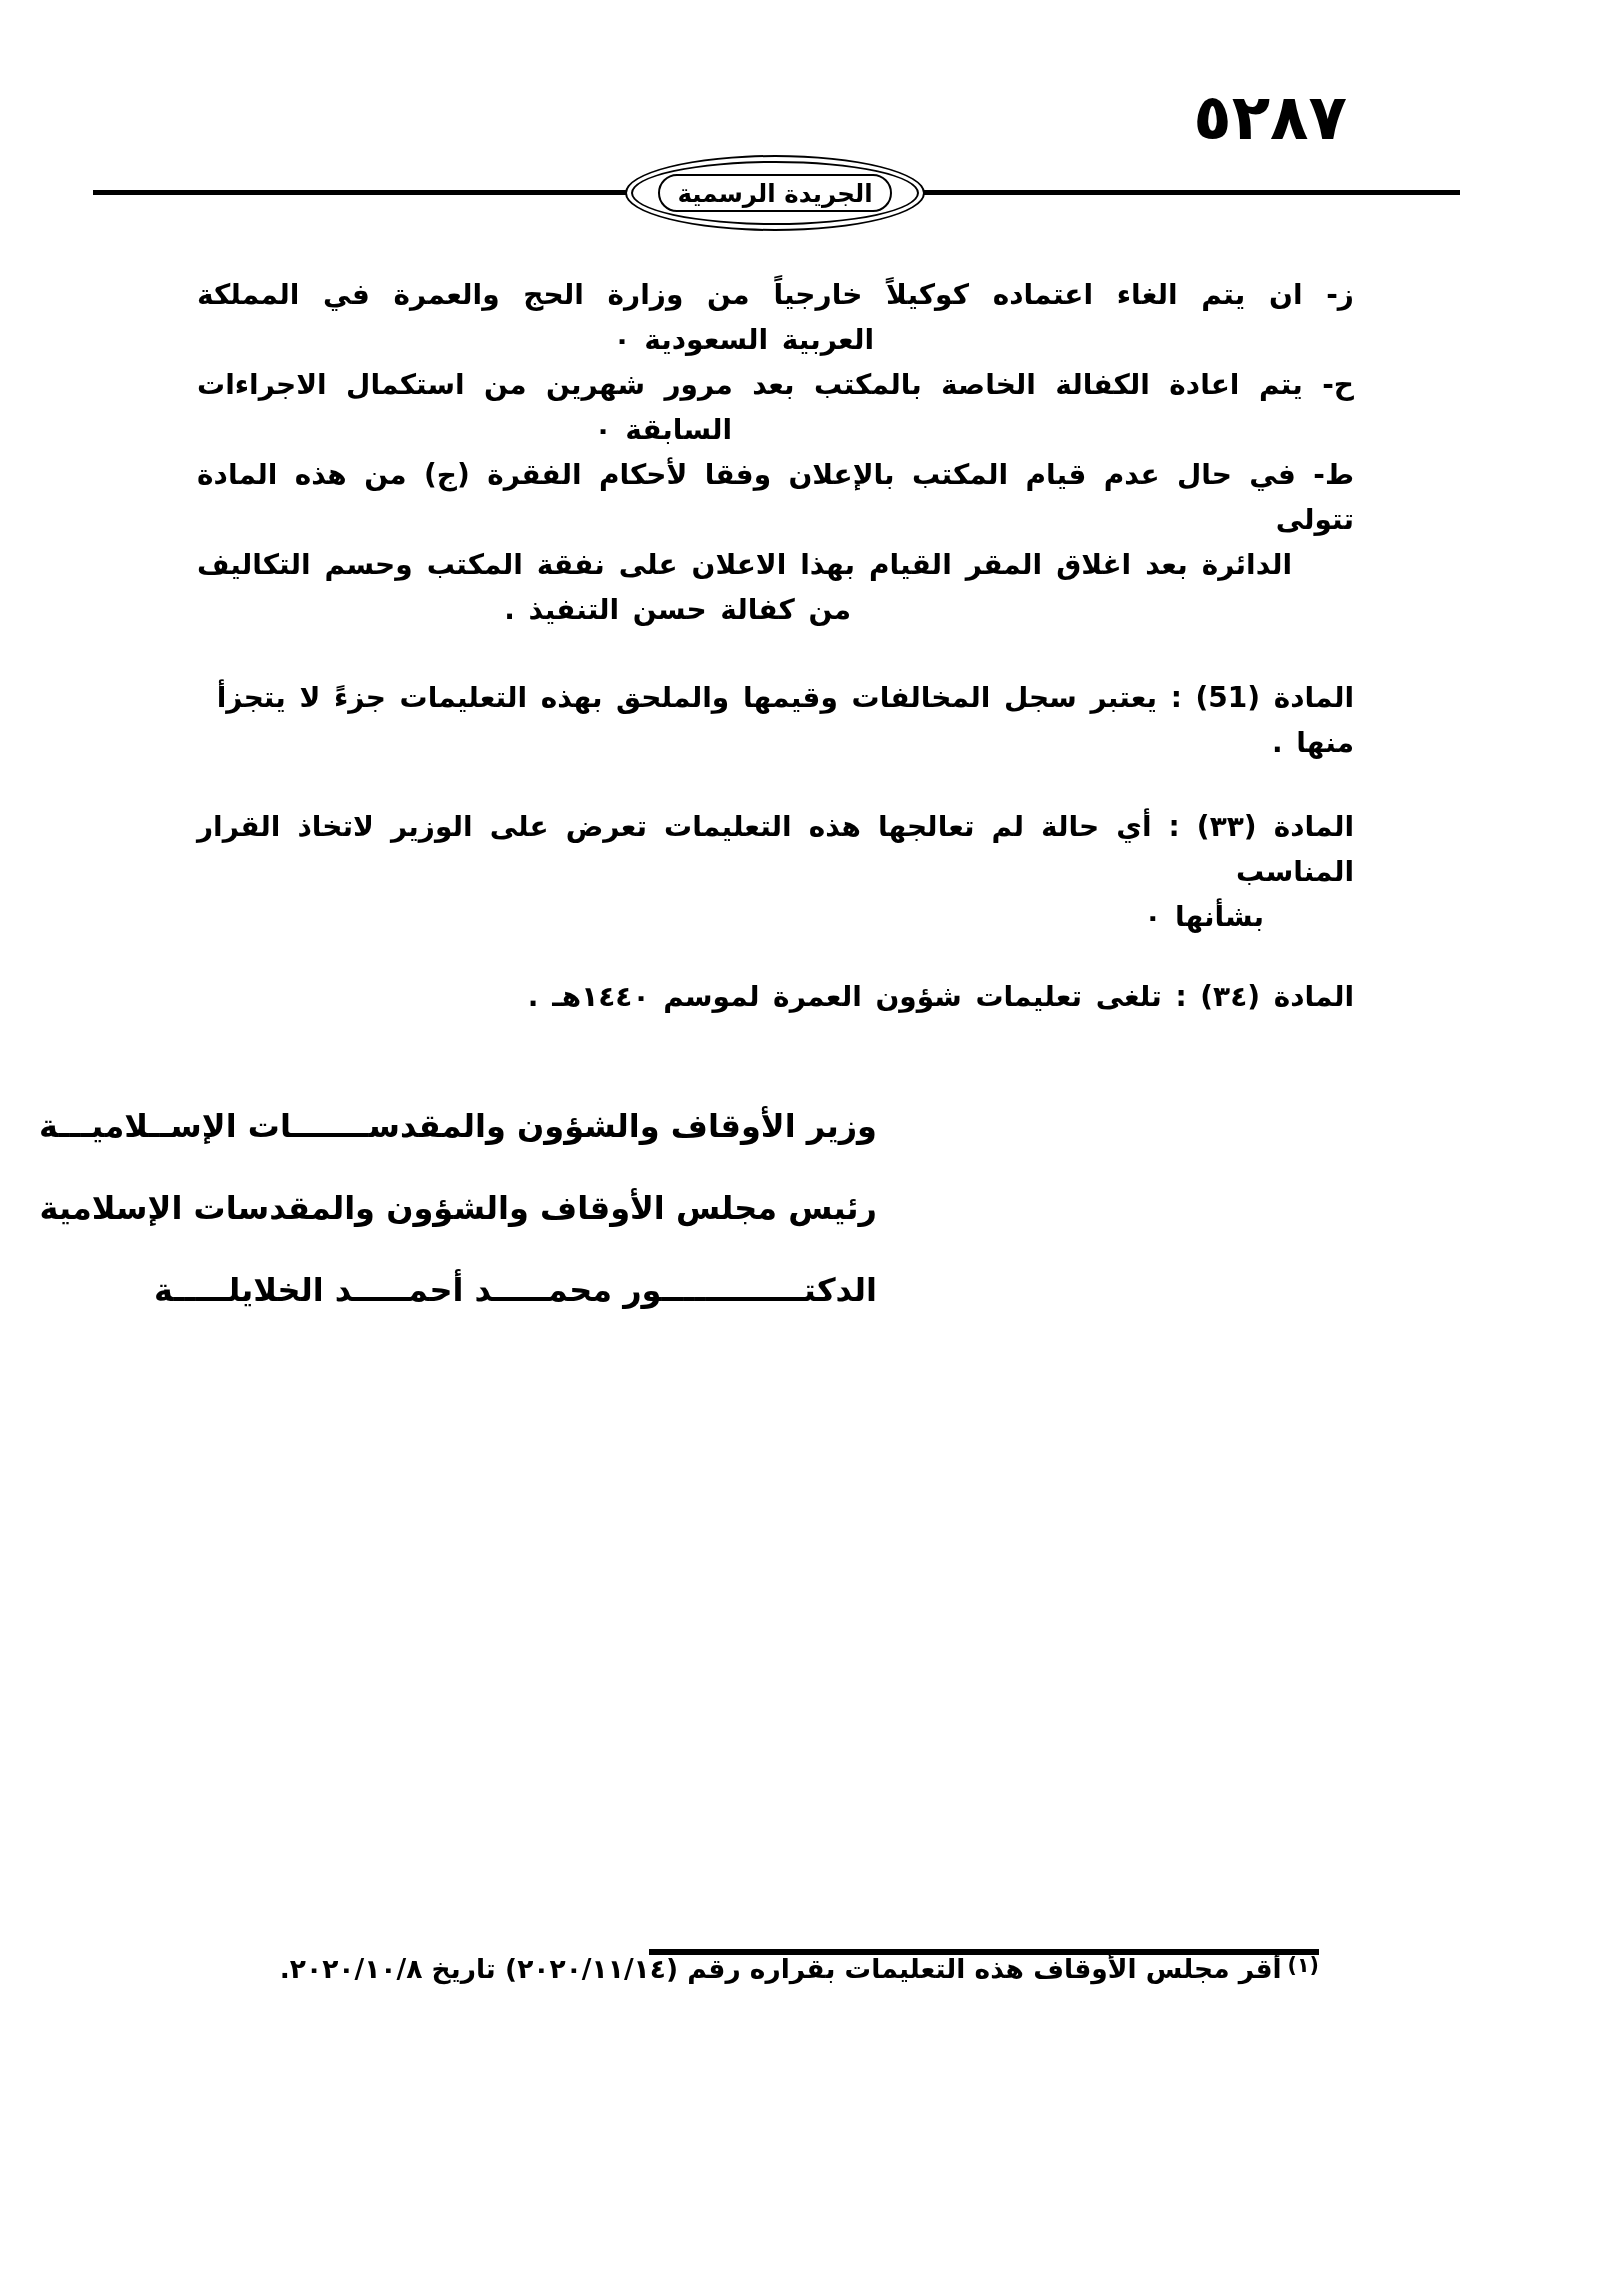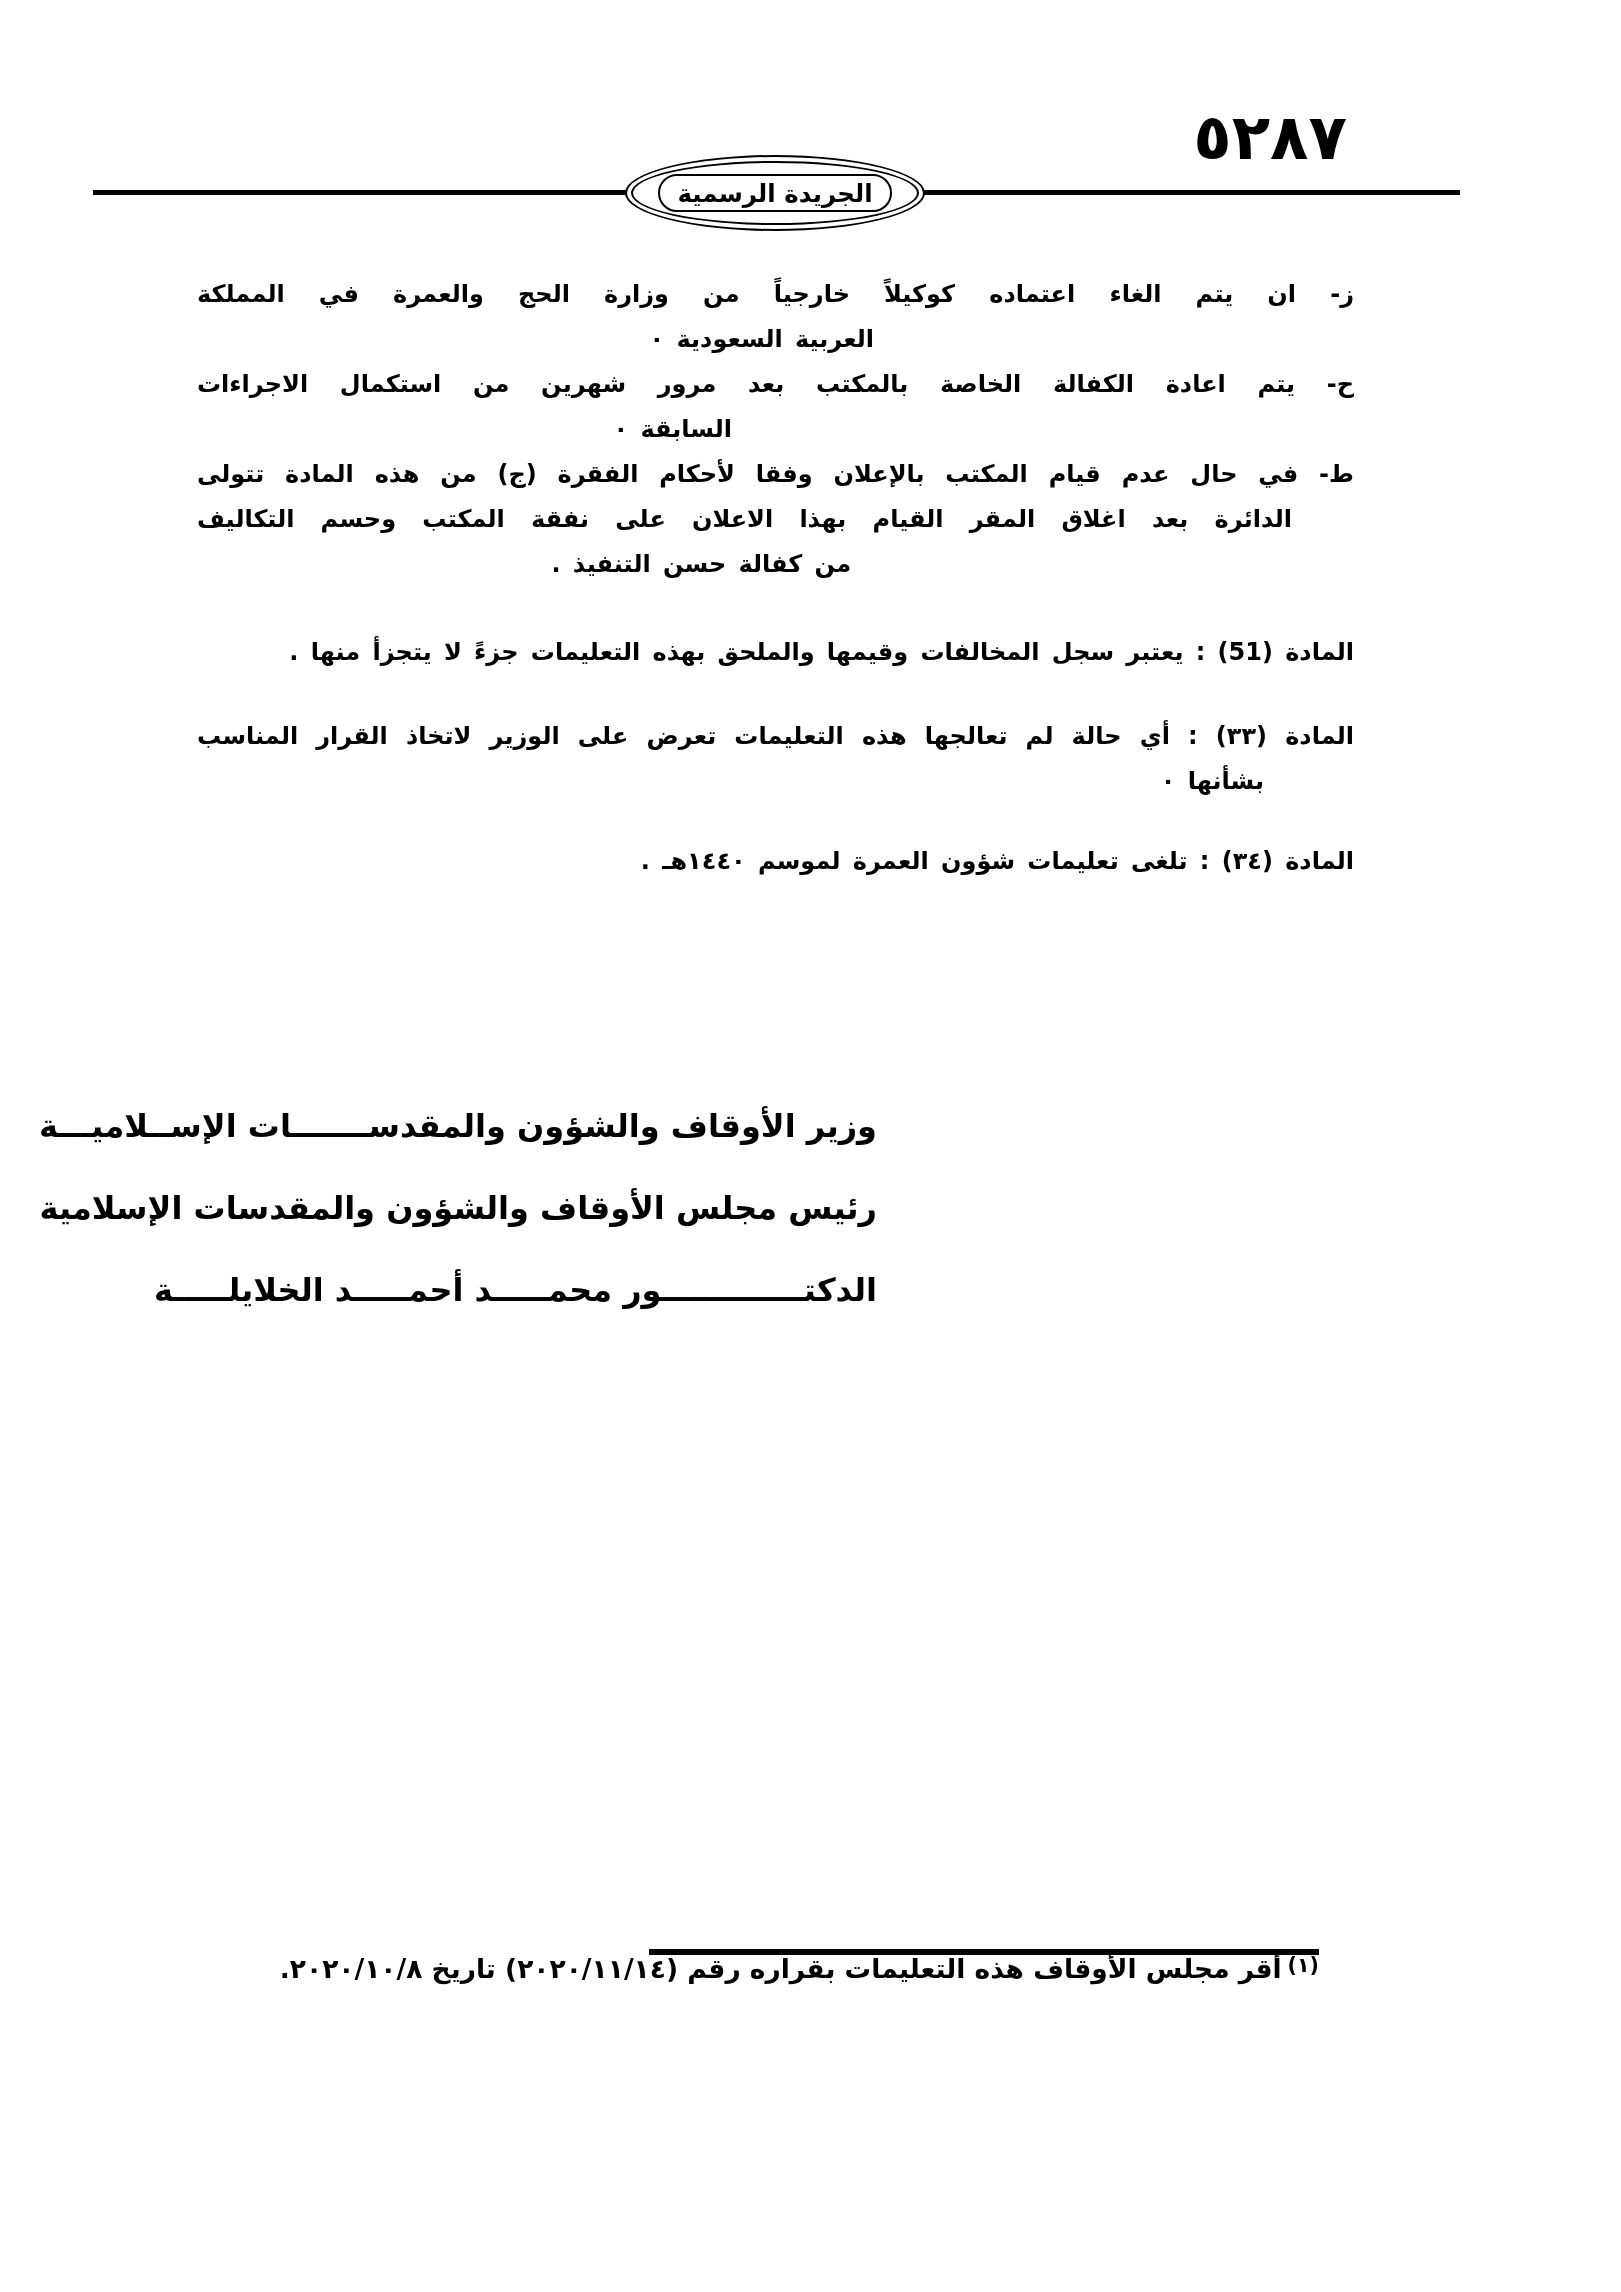--- a/index.html
+++ b/index.html
@@ -15,21 +15,21 @@
     margin: 0 auto;
     direction: rtl;
     font-family: "DejaVu Sans", sans-serif;
     color: #000;
     overflow: hidden;
   }
 
   
   .page-number {
     position: absolute;
-    top: 106px;
+    top: 86px;
     right: 274px;
     font-size: 63px;
     font-weight: bold;
     letter-spacing: 2px;
     line-height: 1;
   }
   .header-rule {
     position: absolute;
     top: 190px;
     left: 93px;
@@ -72,21 +72,21 @@
 
   
   .body-text {
     position: absolute;
     top: 272px;
     right: 267px;
     width: 1157px;
   }
   .line {
     margin: 0;
-    font-size: 24px;
+    font-size: 28px;
     font-weight: bold;
     line-height: 45px;
     text-align: right;
     word-spacing: 3.9px;
   }
   .just {
     text-align: justify;
     text-align-last: justify;
   }
   .ind490 { margin-right: 480px; }

